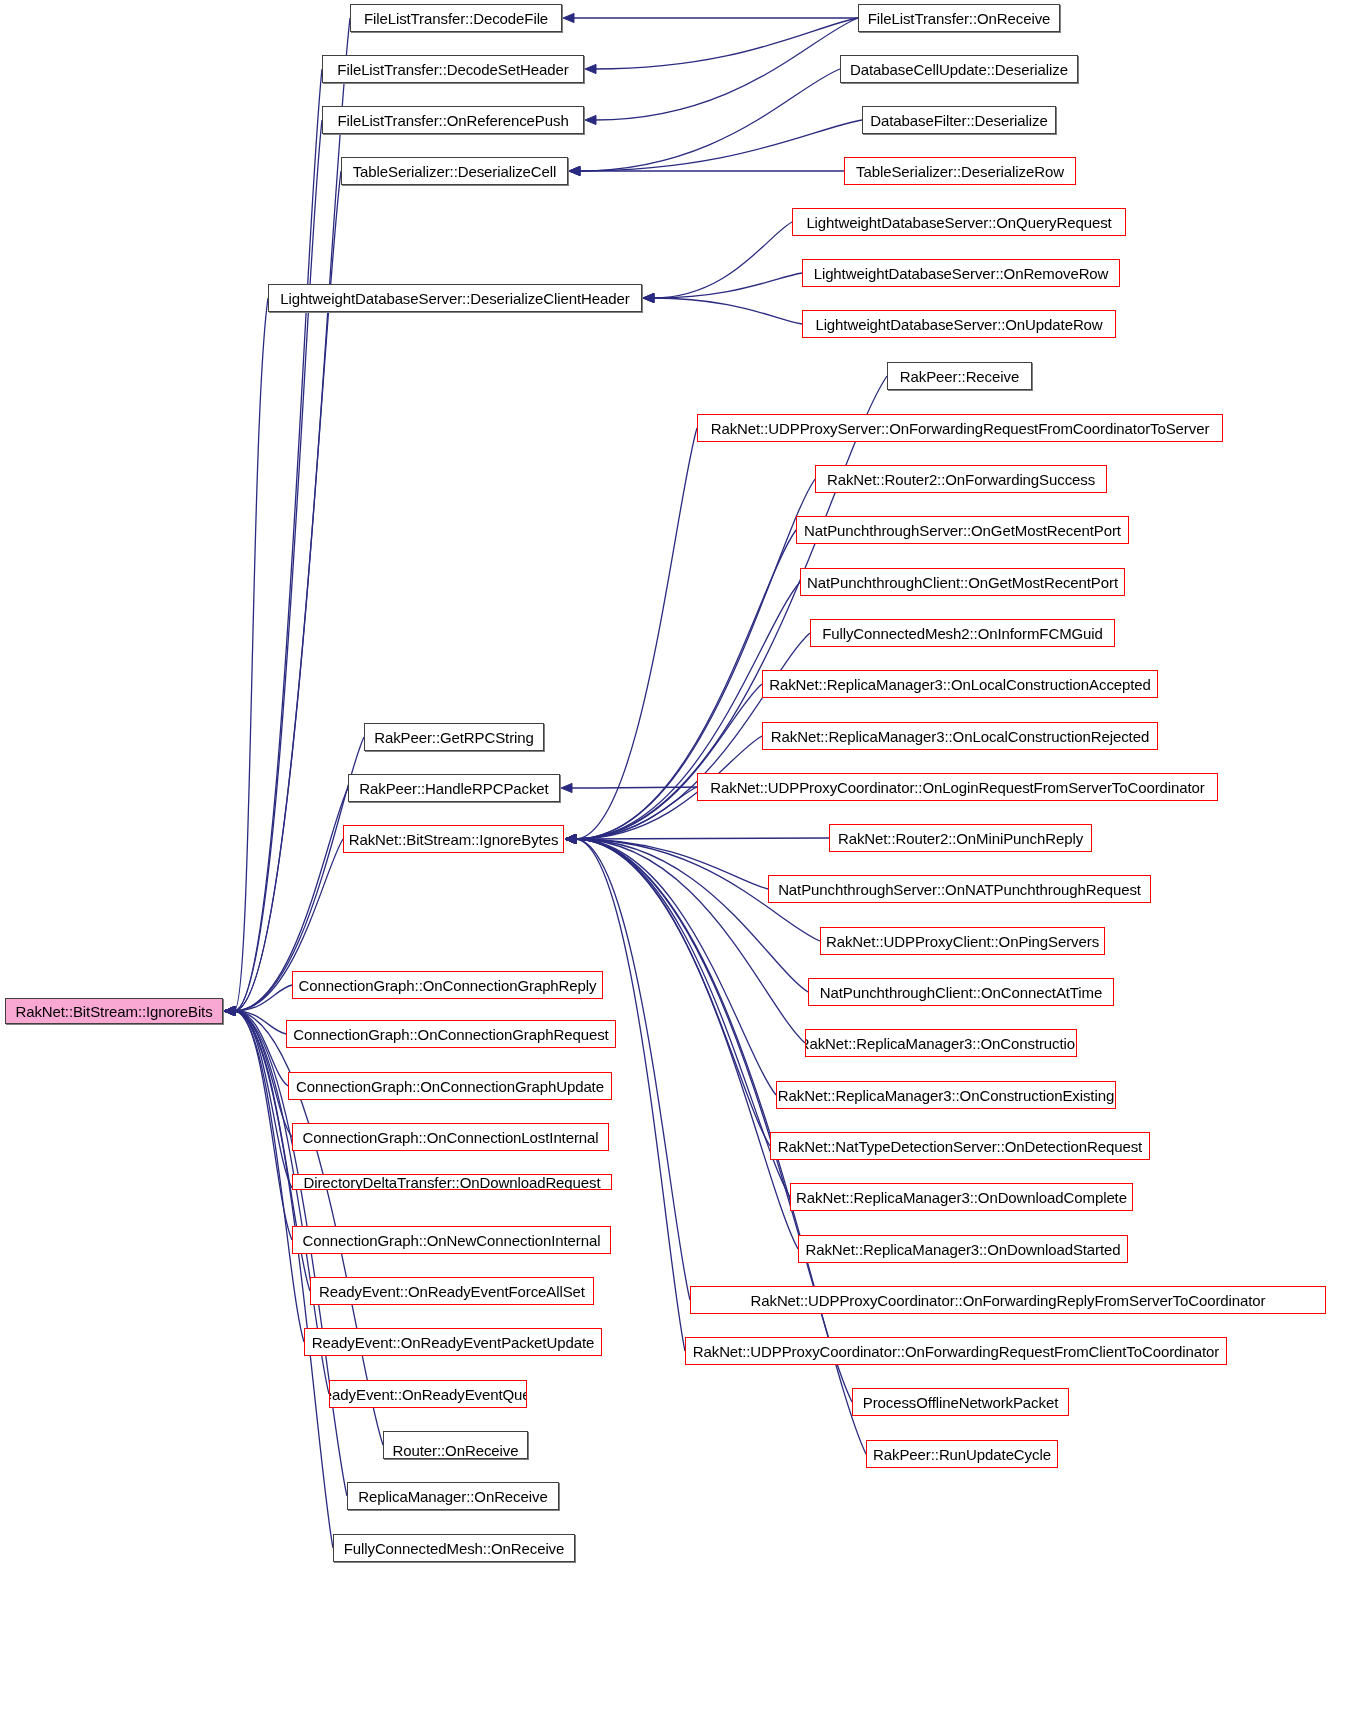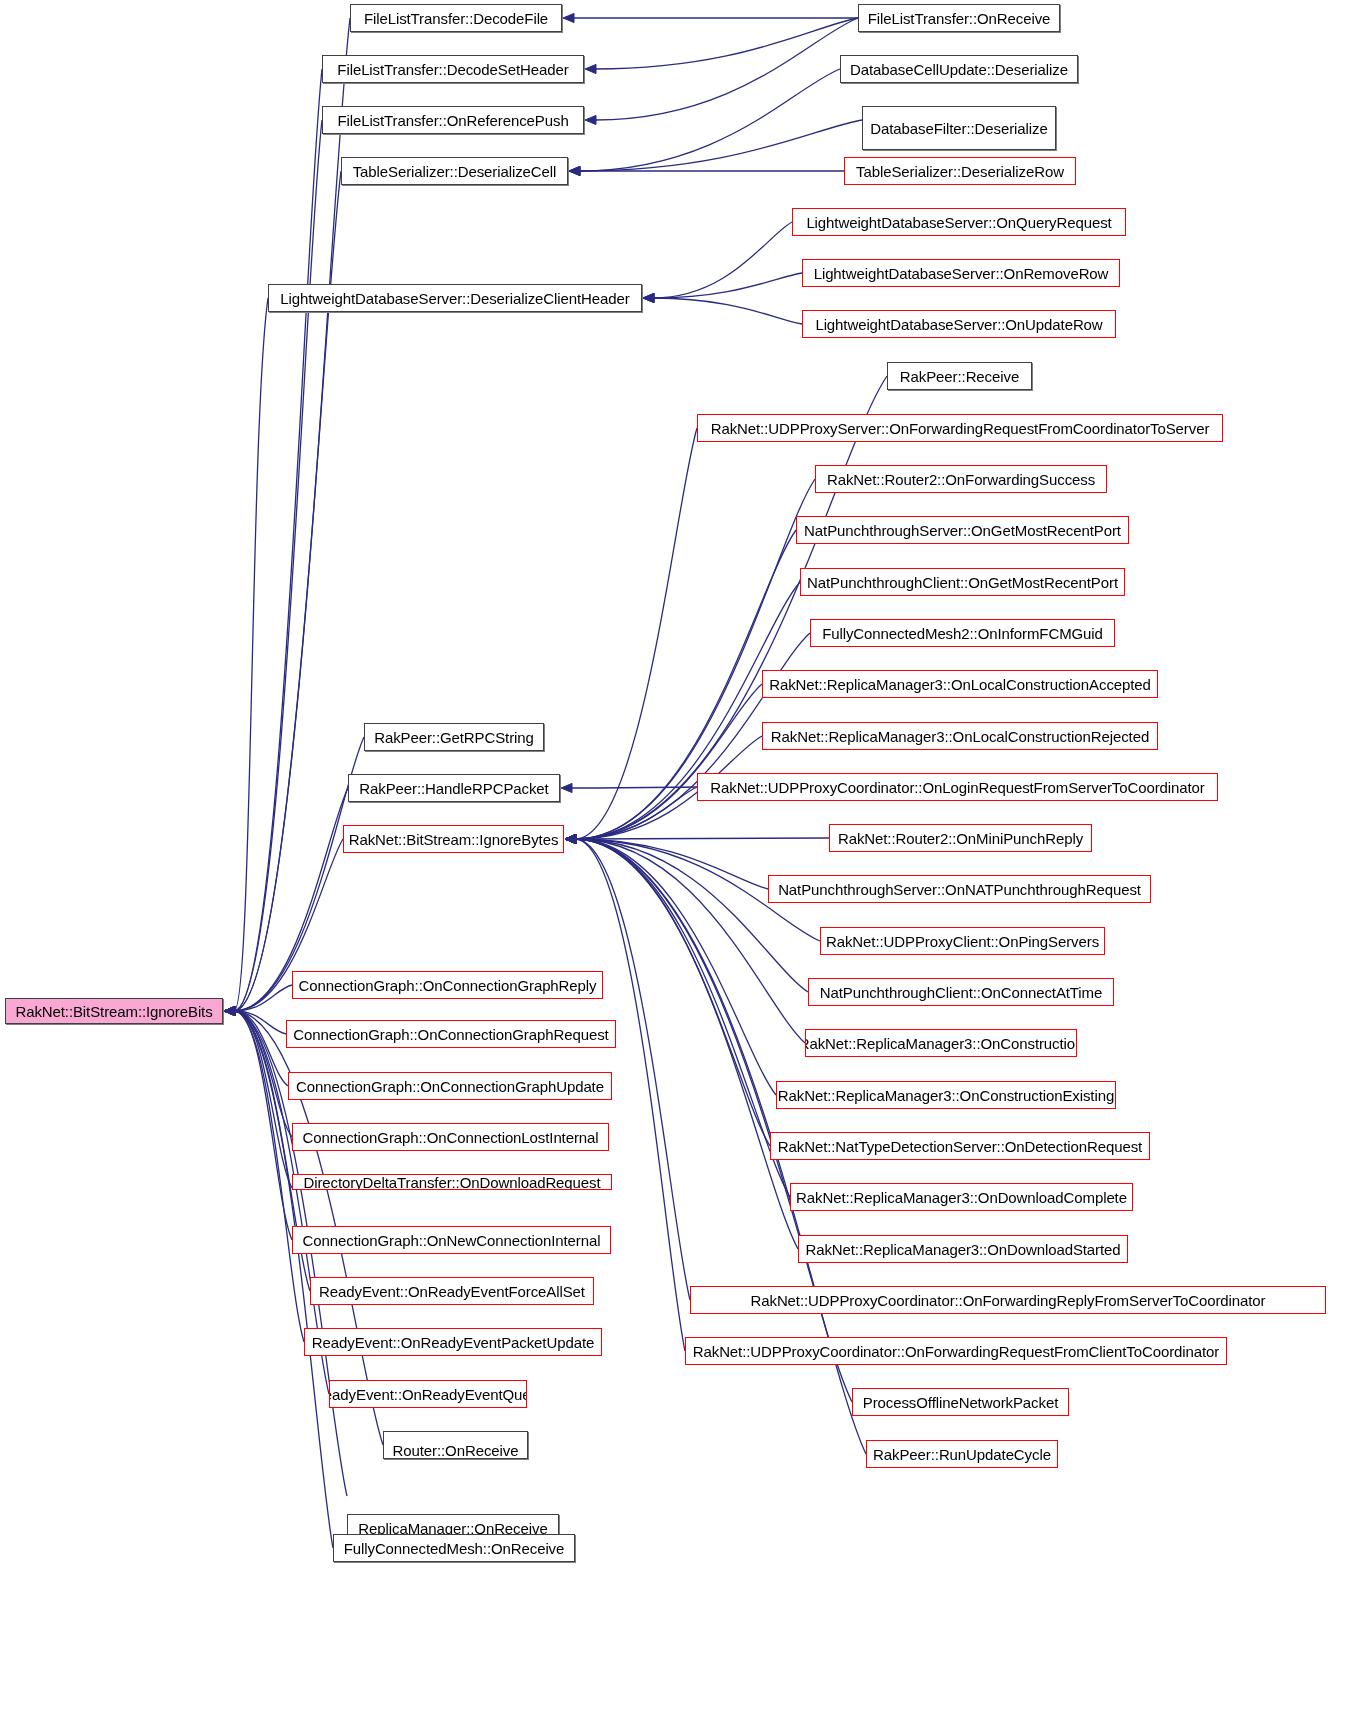--- a/index.html
+++ b/index.html
@@ -177,21 +177,21 @@
       </div>
       <div class="node plain" style="left: 341px; top: 157px; width: 227px; height: 28px;">
         <span class="label">TableSerializer::DeserializeCell</span>
       </div>
       <div class="node plain" style="left: 858px; top: 4px; width: 202px; height: 28px;">
         <span class="label">FileListTransfer::OnReceive</span>
       </div>
       <div class="node plain" style="left: 840px; top: 55px; width: 238px; height: 28px;">
         <span class="label">DatabaseCellUpdate::Deserialize</span>
       </div>
-      <div class="node plain" style="left: 862px; top: 106px; width: 194px; height: 44px;">
+      <div class="node plain" style="left: 862px; top: 106px; width: 194px; height: 28px;">
         <span class="label">DatabaseFilter::Deserialize</span>
       </div>
       <div class="node red" style="left: 844px; top: 157px; width: 232px; height: 28px;">
         <span class="label">TableSerializer::DeserializeRow</span>
       </div>
       <div class="node plain" style="left: 268px; top: 284px; width: 374px; height: 28px;">
         <span class="label">LightweightDatabaseServer::DeserializeClientHeader</span>
       </div>
       <div class="node red" style="left: 792px; top: 208px; width: 334px; height: 28px;">
         <span class="label">LightweightDatabaseServer::OnQueryRequest</span>
@@ -300,20 +300,20 @@
       </div>
       <div class="node red" style="left: 304px; top: 1328px; width: 298px; height: 28px;">
         <span class="label">ReadyEvent::OnReadyEventPacketUpdate</span>
       </div>
       <div class="node red" style="left: 329px; top: 1380px; width: 198px; height: 28px;">
         <span class="label">ReadyEvent::OnReadyEventQuery</span>
       </div>
       <div class="node plain" style="left: 383px; top: 1431px; width: 145px; height: 28px; align-items: flex-end;">
         <span class="label">Router::OnReceive</span>
       </div>
-      <div class="node plain" style="left: 347px; top: 1482px; width: 212px; height: 28px; margin-top: 32px;">
+      <div class="node plain" style="left: 347px; top: 1482px; width: 212px; height: 28px;">
         <span class="label">ReplicaManager::OnReceive</span>
       </div>
       <div class="node plain" style="left: 333px; top: 1534px; width: 242px; height: 28px;">
         <span class="label">FullyConnectedMesh::OnReceive</span>
       </div>
     </div>
 </div>
 
 </body></html>

